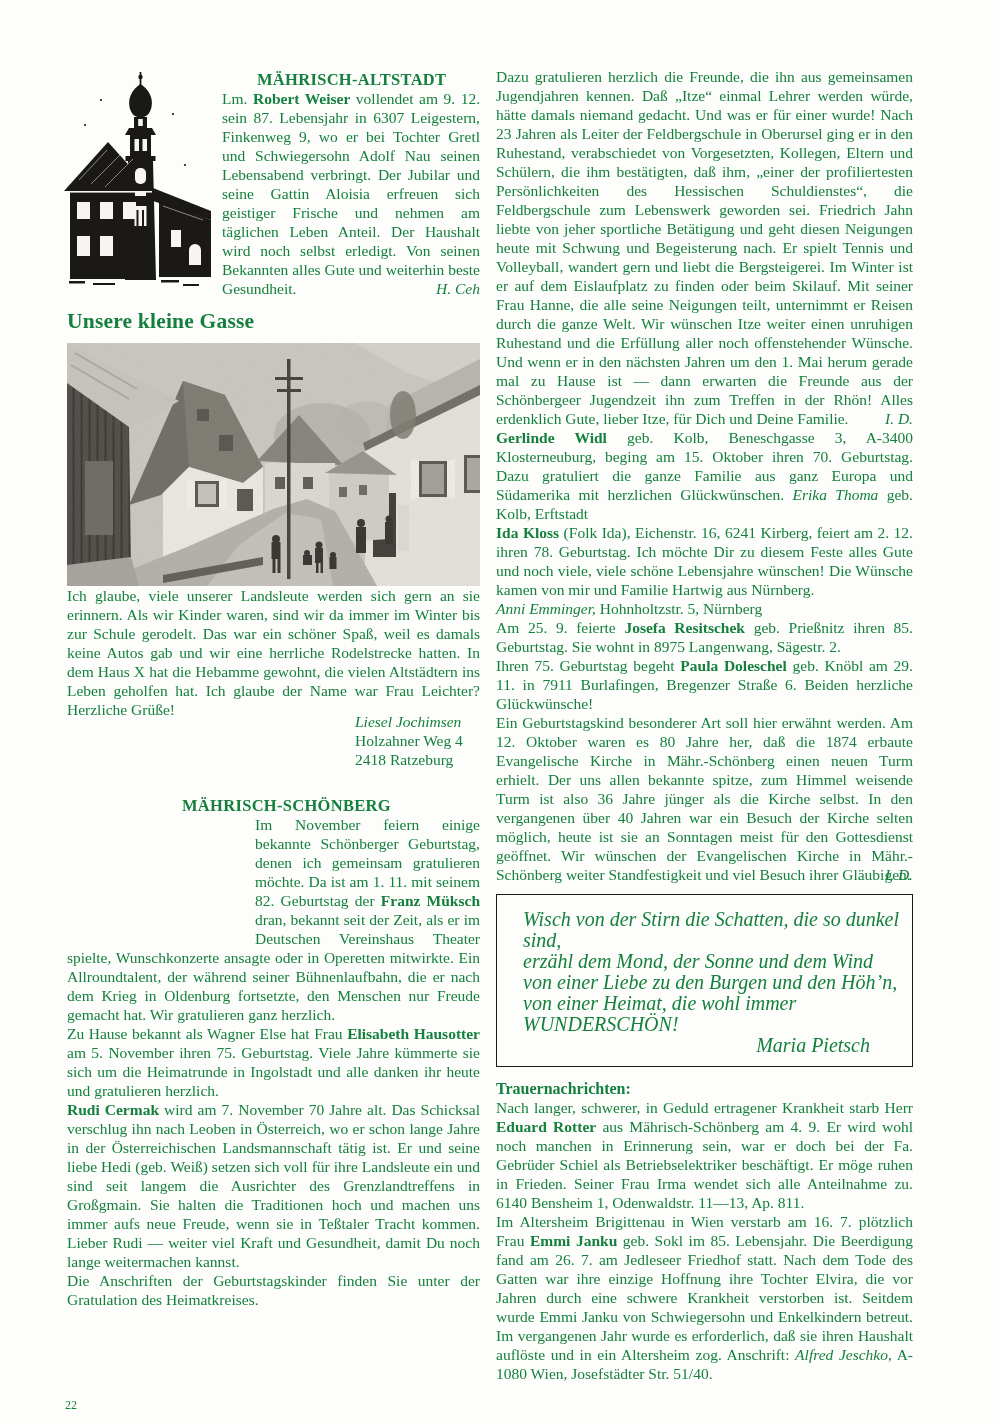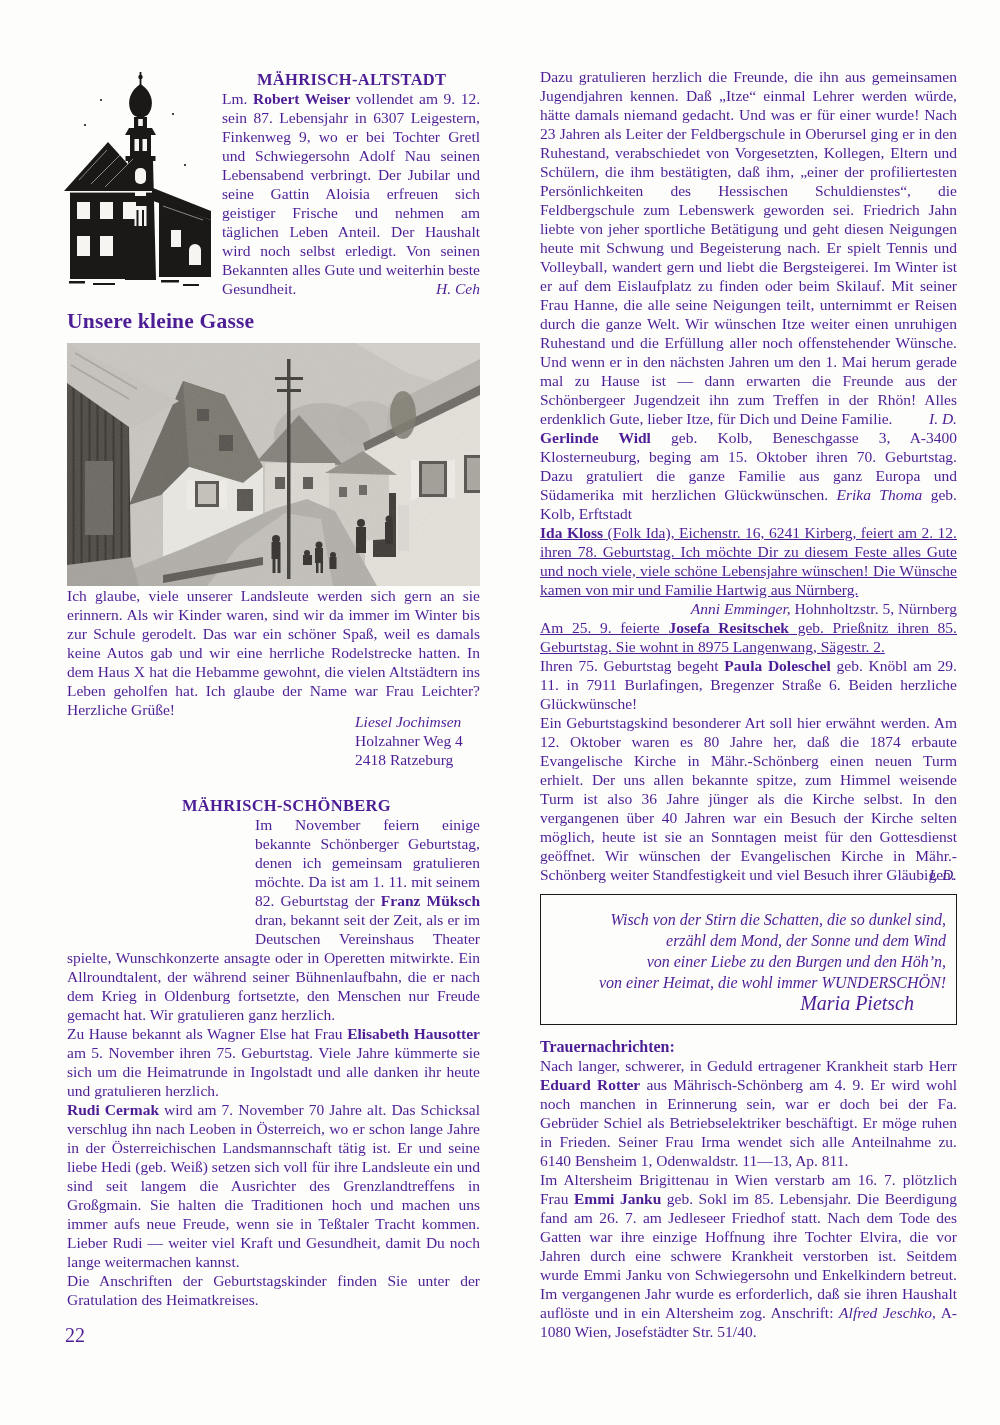--- a/index.html
+++ b/index.html
@@ -1,43 +1,43 @@
 <!DOCTYPE html>
 <html><head>
 <meta charset="utf-8">
 <style>
   html,body{margin:0;padding:0;background:#ffffff;}
   .page{
     position:relative;width:1000px;height:1425px;background:#fdfdfb;
-    font-family:"Liberation Serif","DejaVu Serif",serif;color:#4c1d95;overflow:hidden;
+    font-family:"Liberation Serif","DejaVu Serif",serif;color:#15803d;overflow:hidden;
   }
   .col{position:absolute;top:70px;}
   .col-left{left:67px;width:413px;}
-  .col-right{left:540px;width:417px;top:67px;}
+  .col-right{left:496px;width:417px;top:67px;}
   p.body{margin:0;text-align:justify;font-size:15.5px;line-height:19px;}
   .b{font-weight:bold;}
   .i{font-style:italic;margin-top:12px;}
   .sec-head{font-size:16.5px;font-weight:bold;margin:0;letter-spacing:.3px;line-height:19px;}
   .altstadt-head{text-indent:35px;}
   .schoenberg-head{margin:27px 0 0 115px;}
   .gasse-head{font-size:21.5px;font-weight:bold;margin:10px 0 9px;clear:both;line-height:26px;letter-spacing:.2px;}
   .church-float{float:left;width:155px;height:232px;}
   .church-float svg{margin-left:-4px;}
   .indent-float{float:left;width:188px;height:133px;}
   .signoff{text-align:right;margin-top:-19px;font-size:15.5px;line-height:19px;}
   .sig-block{margin:-19px 0 0 288px;font-size:15.5px;line-height:19px;}
-  .right-line{text-align:right;font-size:15.5px;line-height:19px;margin:0;}
-  .gap{margin-top:10px;text-decoration:underline;}
+  .right-line{text-align:left;font-size:15.5px;line-height:19px;margin:0;}
+  .gap{margin-top:10px;}
   .photo-wrap{width:413px;height:243px;overflow:hidden;}
   .after-photo{margin-top:7px;}
   .poembox{border:1.5px solid #1c1a18;margin-top:10px;padding:14px 10px 10px 26px;}
-  .poem-line{font-style:italic;font-size:16px;line-height:21px;margin:0;text-align:right;}
+  .poem-line{font-style:italic;font-size:20px;line-height:21px;margin:0;}
   .poem-author{font-style:italic;font-size:20px;line-height:21px;text-align:right;padding-right:32px;margin:0;}
   .trauer-head{font-size:16px;font-weight:bold;margin:12px 0 0;line-height:19px;}
-  .pageno{position:absolute;left:65px;top:1324px;font-size:20px;}
+  .pageno{position:absolute;left:65px;top:1398px;font-size:12px;}
 </style>
 </head>
 <body>
 
 <div class="page">
 
   <div class="col col-left">
 
     <section>
       <div class="church-float">

